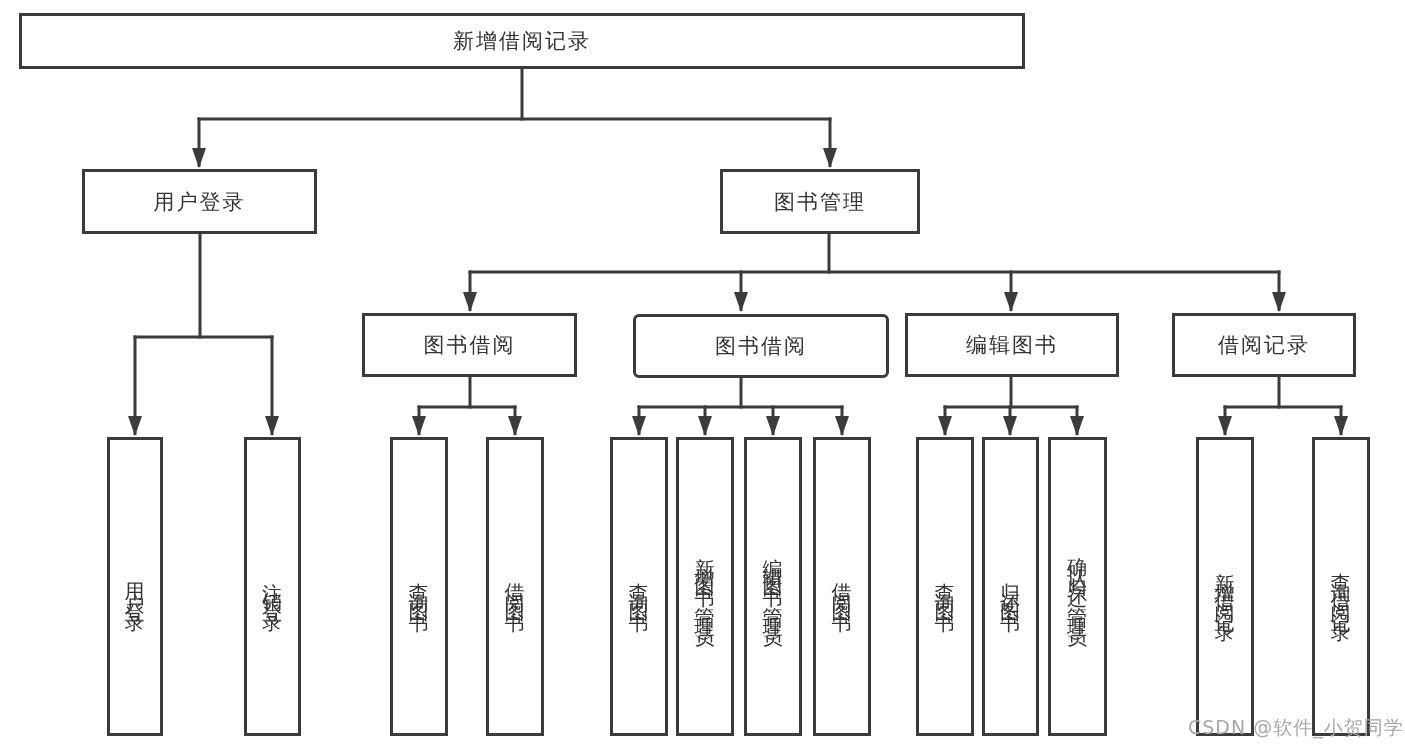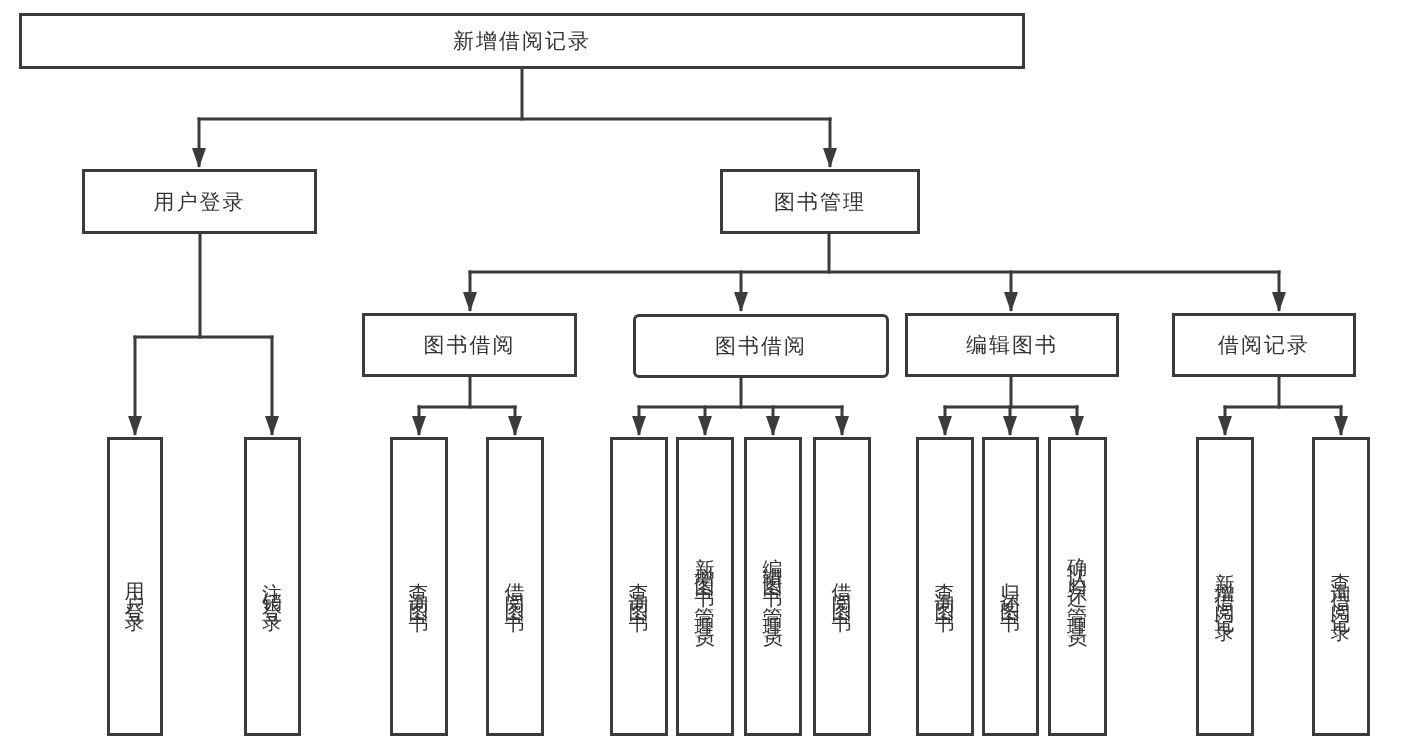--- a/index.html
+++ b/index.html
@@ -161,14 +161,15 @@
     <span class="v-label">确认归还（管理员）</span>
   </div>
 
   <div class="box" style="left:1196px;top:437px;width:58px;height:299px;">
     <span class="v-label">新增借阅记录</span>
   </div>
   <div class="box" style="left:1312px;top:437px;width:58px;height:299px;">
     <span class="v-label">查询借阅记录</span>
   </div>
 
+  <div class="watermark">CSDN @软件_小贺同学</div>
 
 </div>
 
 </body></html>

